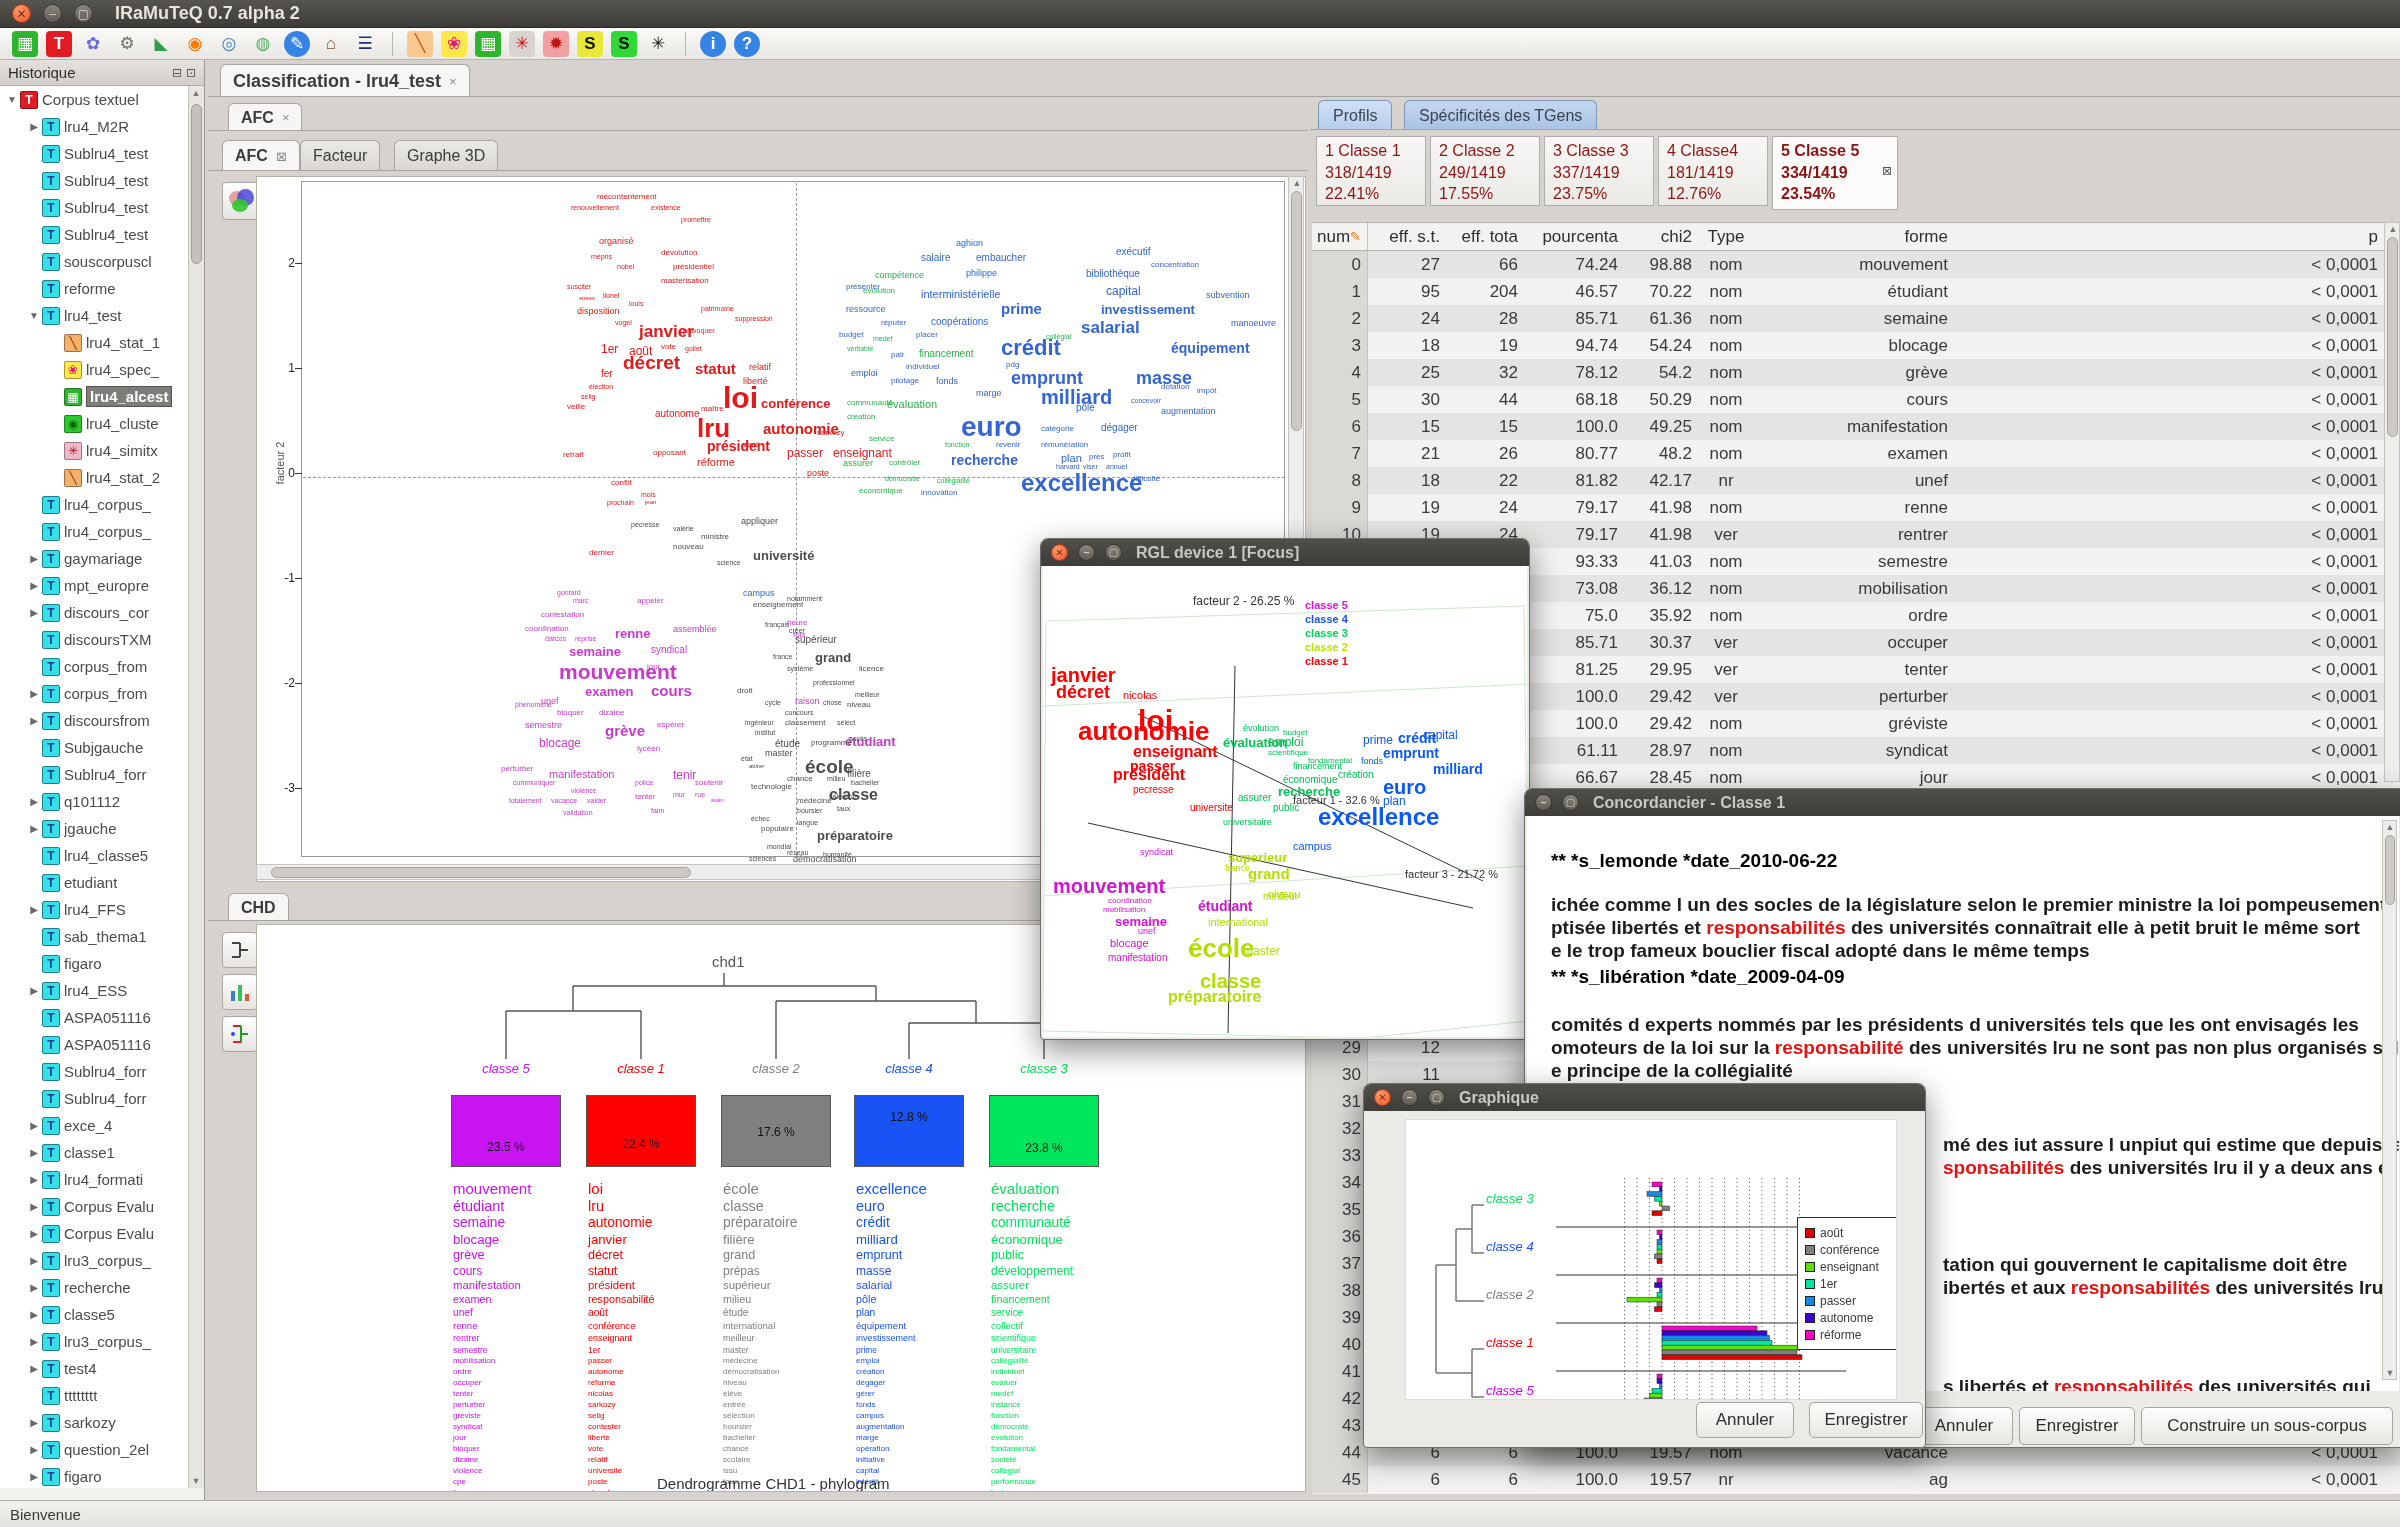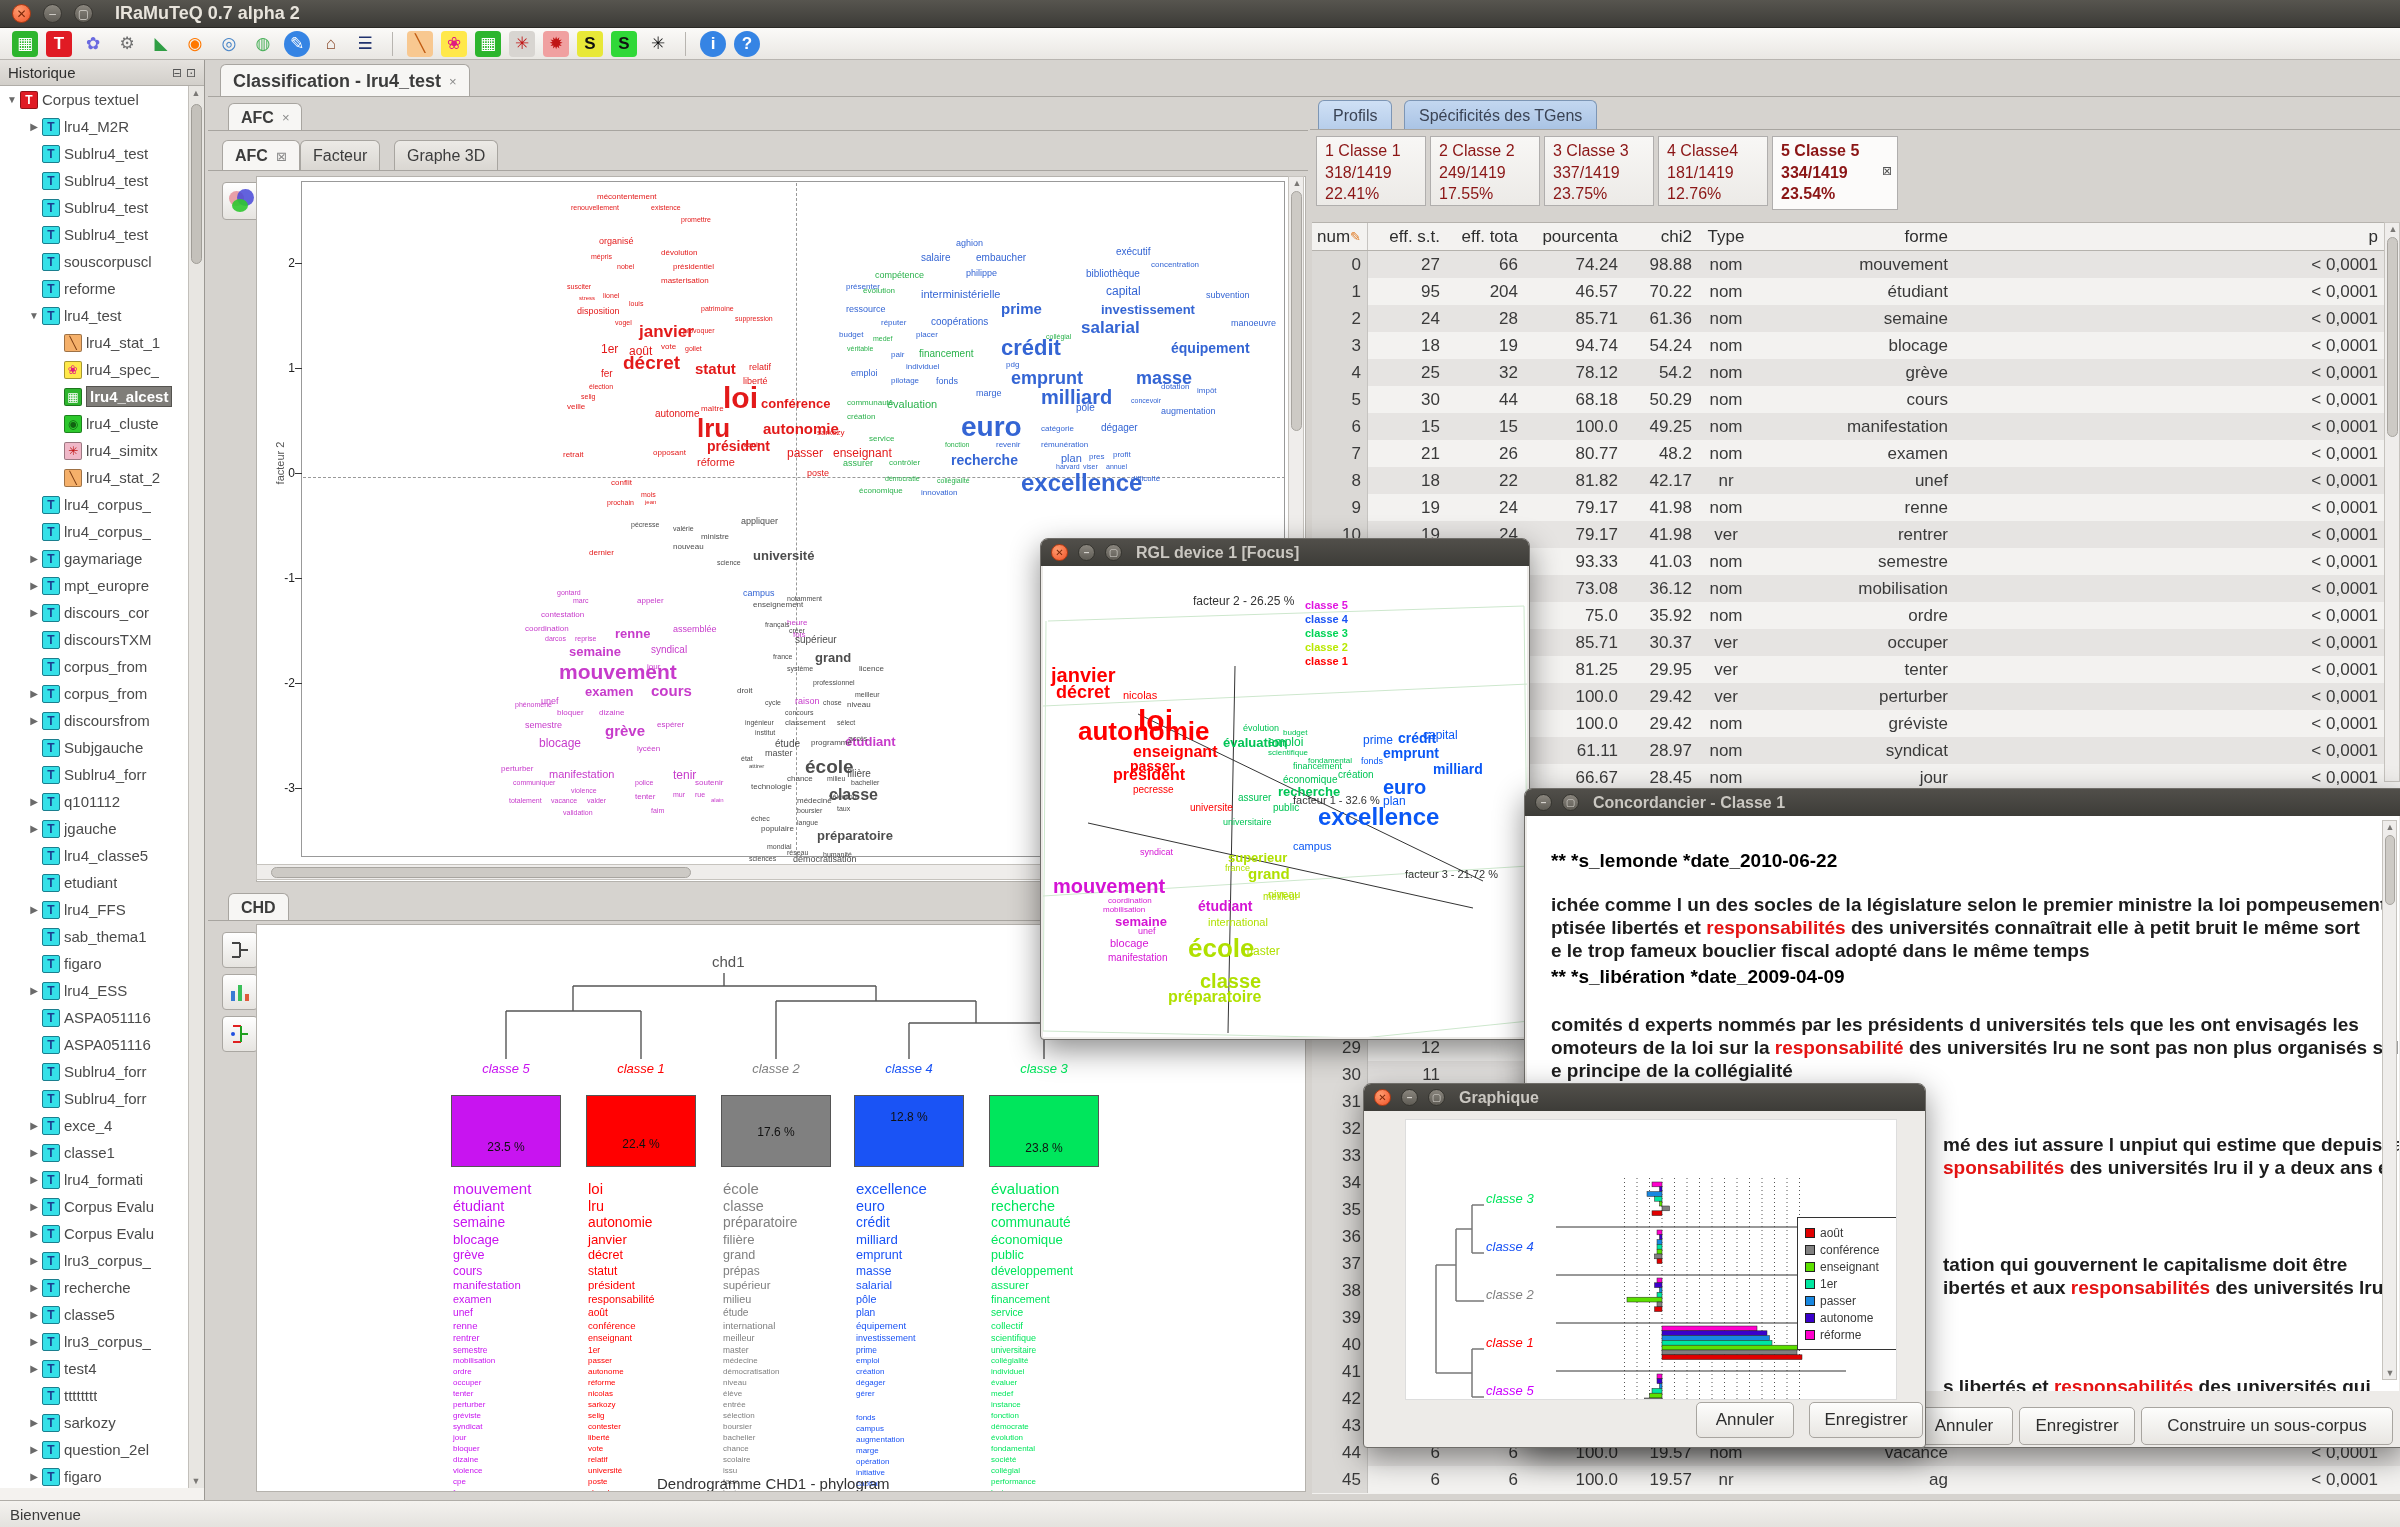--- a/index.html
+++ b/index.html
@@ -855,21 +855,21 @@
             <span class="chdw" style="font-size: 12px; color: rgb(26, 83, 245); margin-bottom: 3px;">masse</span>
             <span class="chdw" style="font-size: 11.4px; color: rgb(26, 83, 245); margin-bottom: 3px;">salarial</span>
             <span class="chdw" style="font-size: 10.8px; color: rgb(26, 83, 245); margin-bottom: 3px;">pôle</span>
             <span class="chdw" style="font-size: 10.2px; color: rgb(26, 83, 245); margin-bottom: 3px;">plan</span>
             <span class="chdw" style="font-size: 9.6px; color: rgb(26, 83, 245); margin-bottom: 3px;">équipement</span>
             <span class="chdw" style="font-size: 9px; color: rgb(26, 83, 245); margin-bottom: 3px;">investissement</span>
             <span class="chdw" style="font-size: 8.4px; color: rgb(26, 83, 245); margin-bottom: 3px;">prime</span>
             <span class="chdw" style="font-size: 8px; color: rgb(26, 83, 245); margin-bottom: 3px;">emploi</span>
             <span class="chdw" style="font-size: 8px; color: rgb(26, 83, 245); margin-bottom: 3px;">création</span>
             <span class="chdw" style="font-size: 8px; color: rgb(26, 83, 245); margin-bottom: 3px;">dégager</span>
-            <span class="chdw" style="font-size: 8px; color: rgb(26, 83, 245); margin-bottom: 16px;">gérer</span>
+            <span class="chdw" style="font-size: 8px; color: rgb(26, 83, 245); margin-bottom: 3px;">gérer</span>
             <span class="chdw" style="font-size: 8px; color: rgb(26, 83, 245); margin-bottom: 3px;">fonds</span>
             <span class="chdw" style="font-size: 8px; color: rgb(26, 83, 245); margin-bottom: 3px;">campus</span>
             <span class="chdw" style="font-size: 8px; color: rgb(26, 83, 245); margin-bottom: 3px;">augmentation</span>
             <span class="chdw" style="font-size: 8px; color: rgb(26, 83, 245); margin-bottom: 3px;">marge</span>
             <span class="chdw" style="font-size: 8px; color: rgb(26, 83, 245); margin-bottom: 3px;">opération</span>
             <span class="chdw" style="font-size: 8px; color: rgb(26, 83, 245); margin-bottom: 3px;">initiative</span>
             <span class="chdw" style="font-size: 8px; color: rgb(26, 83, 245); margin-bottom: 3px;">capital</span>
             <span class="chdw" style="font-size: 8px; color: rgb(26, 83, 245); margin-bottom: 3px;">intérêt</span>
           </div>
           <div class="chdlbl" style="color: rgb(0, 230, 92); left: 787px; top: 136px;">classe 3</div>

